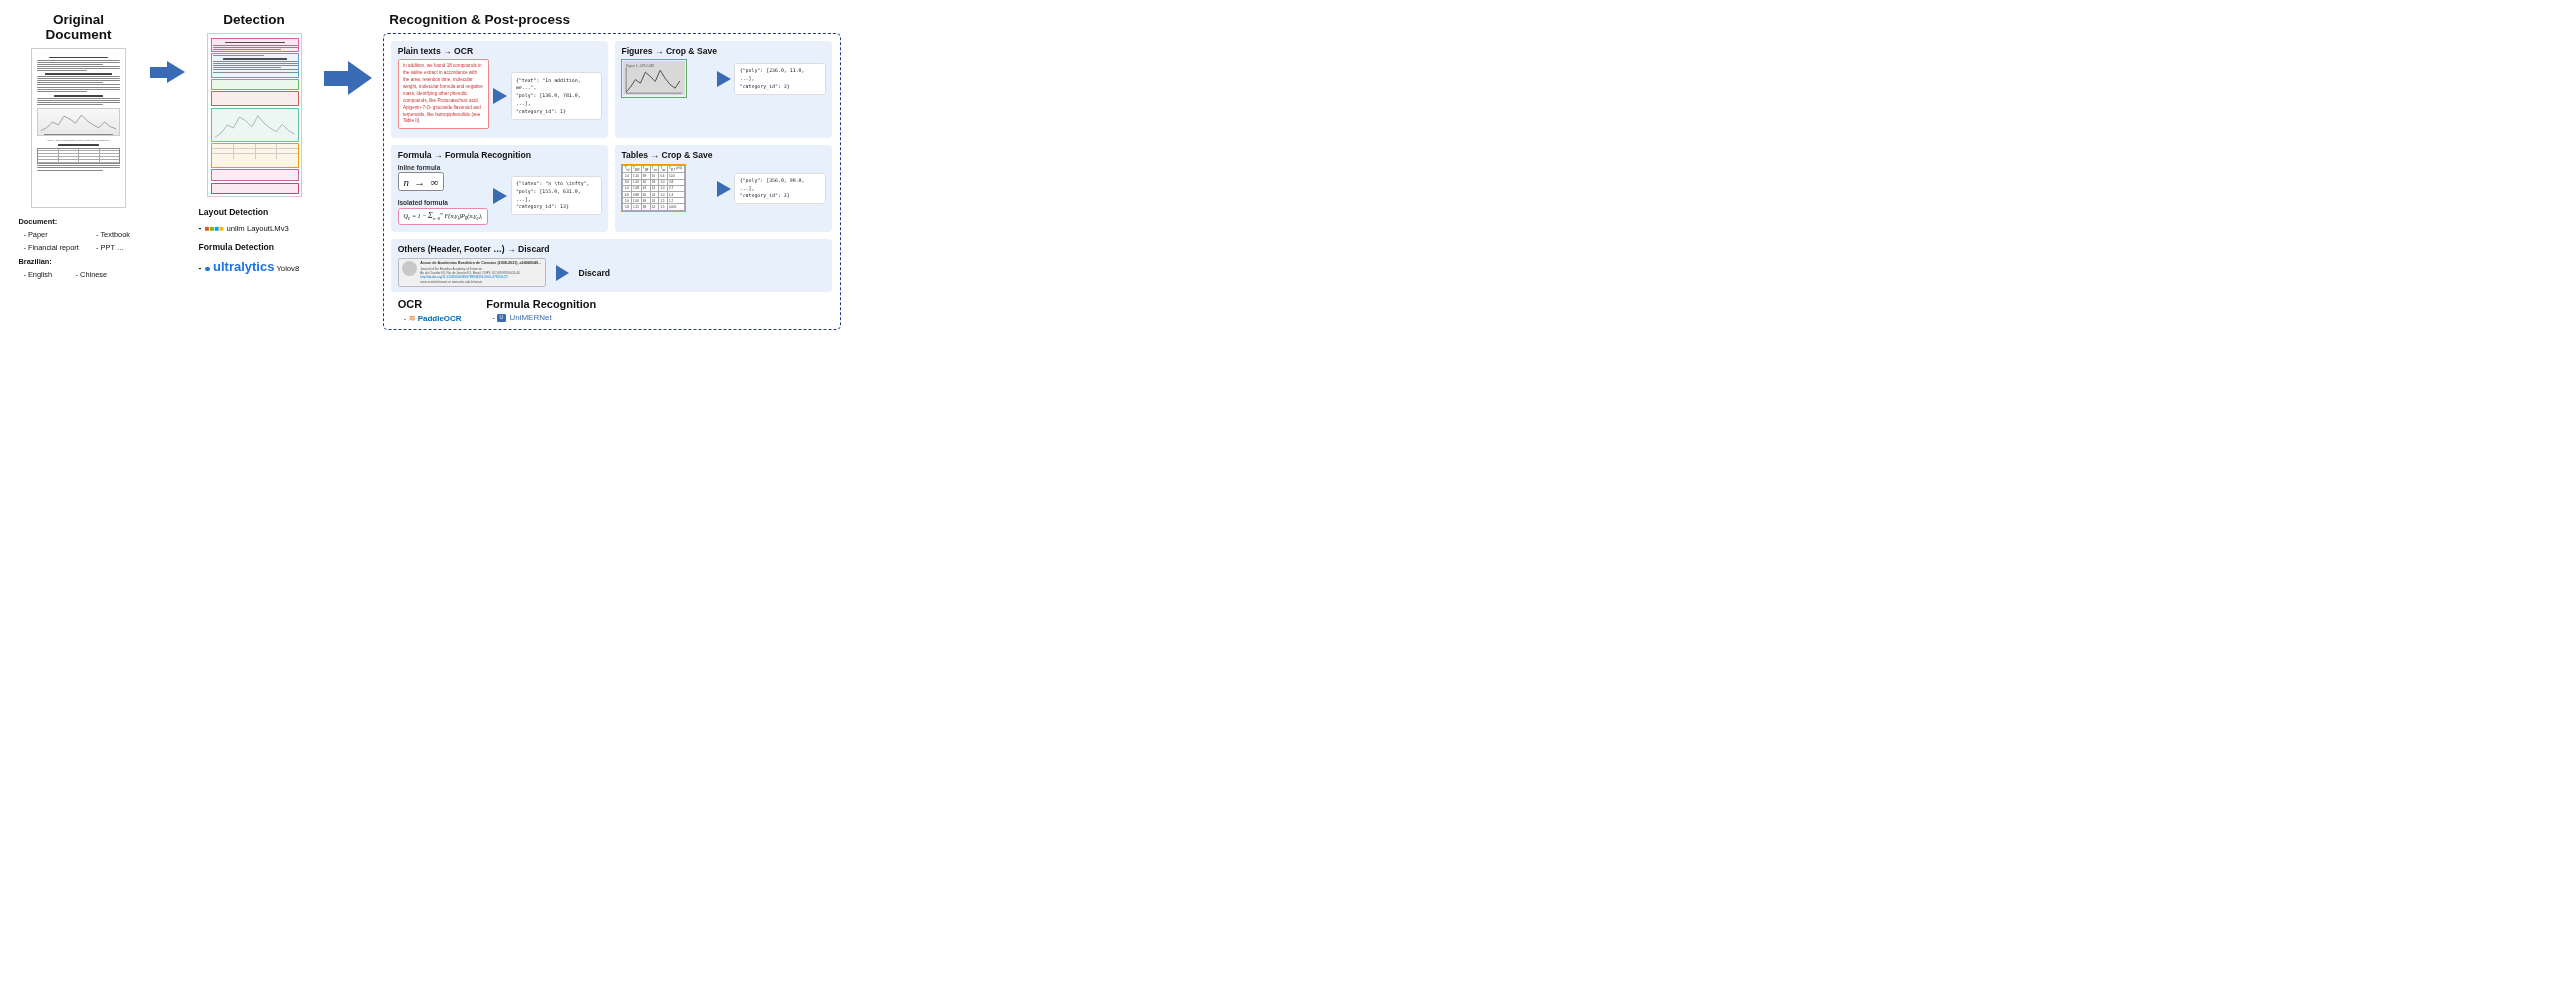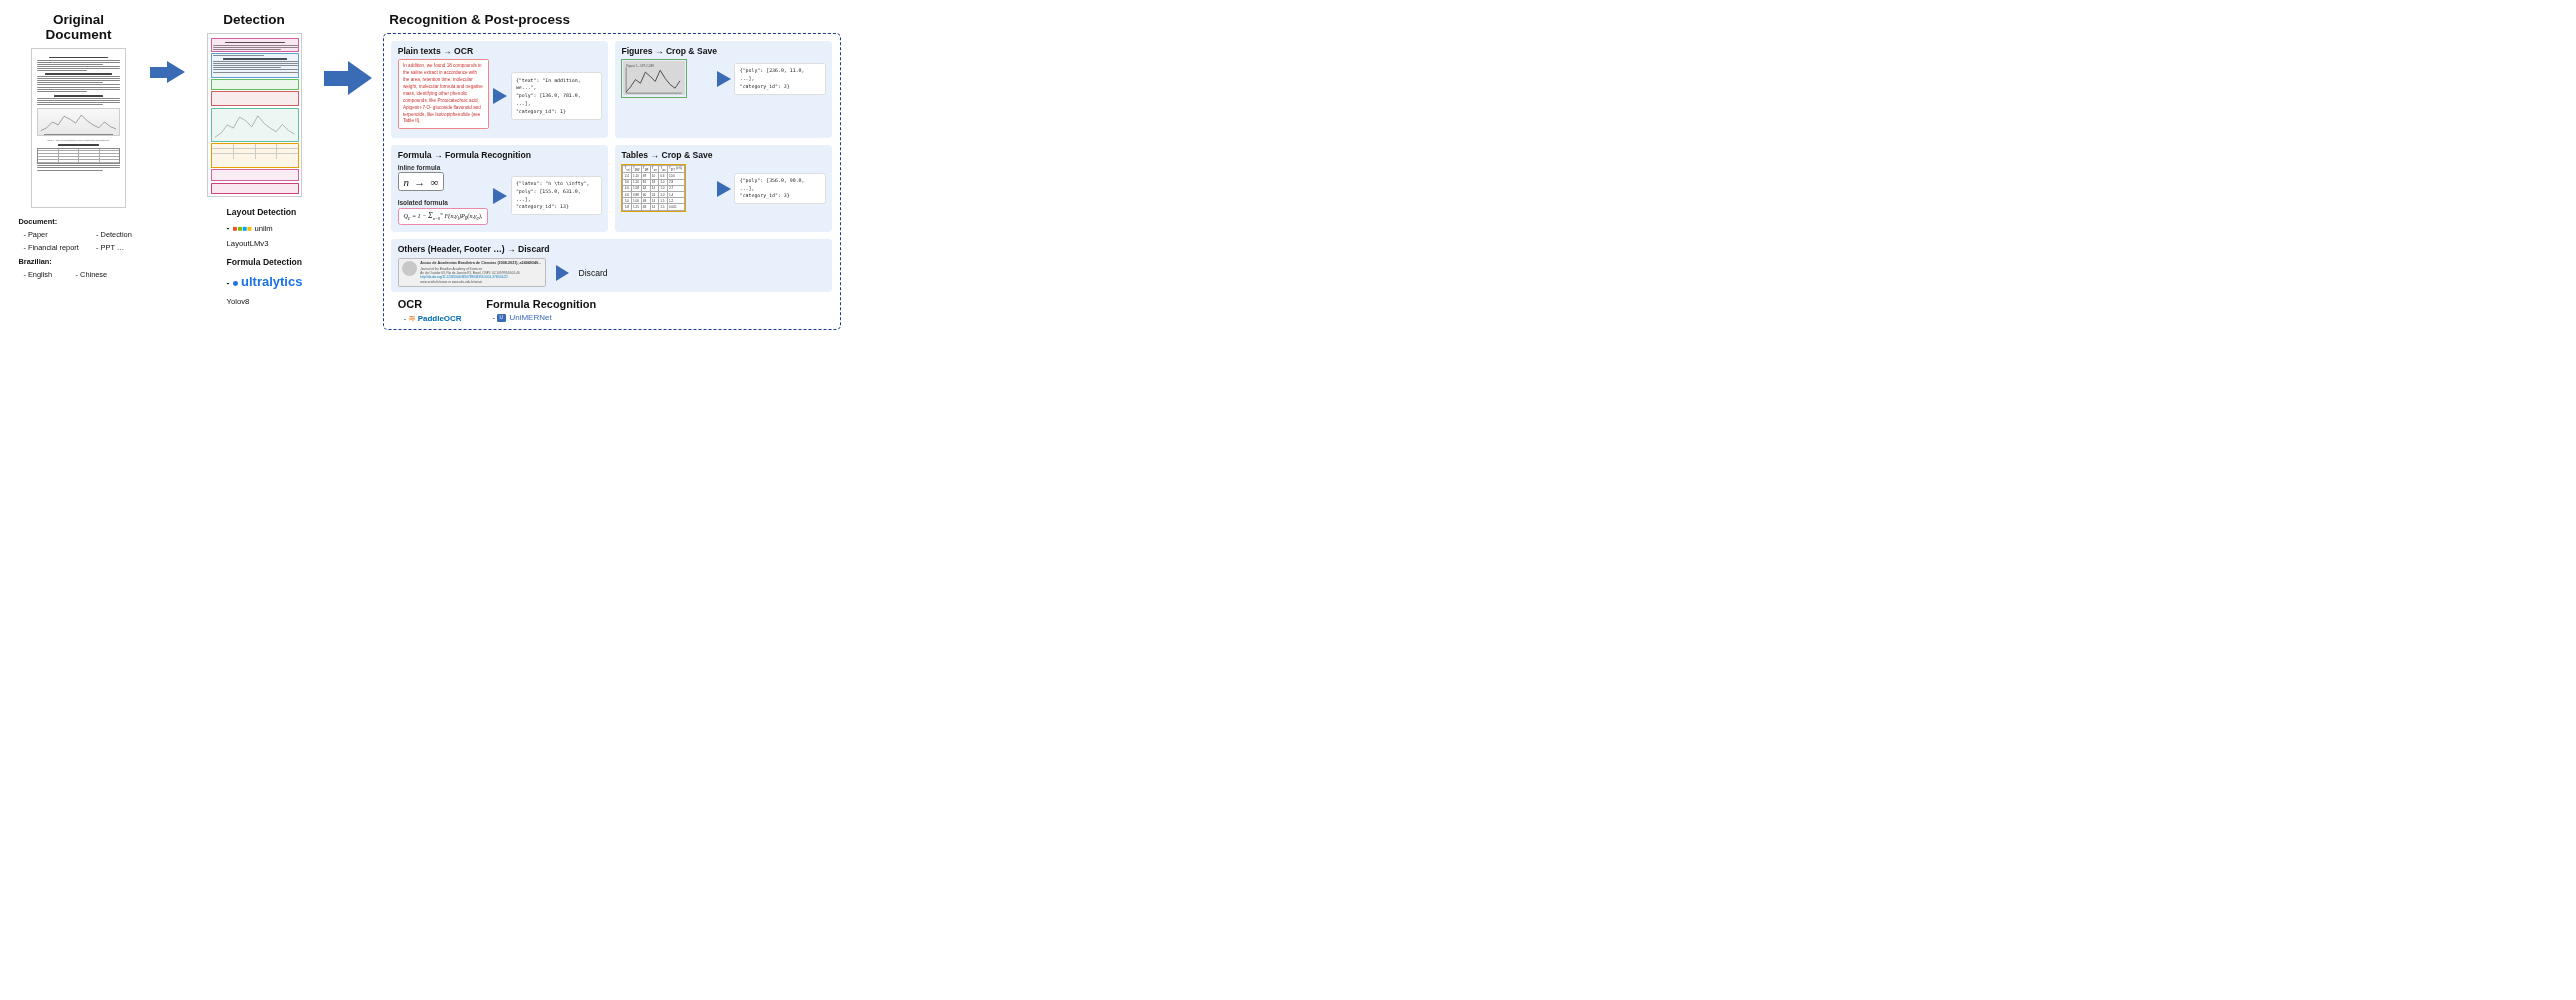--- a/index.html
+++ b/index.html
@@ -261,21 +261,21 @@
     .discard-arrow {
       width: 0; height: 0;
       border-top: 8.6px solid transparent;
       border-bottom: 8.6px solid transparent;
       border-left: 13.5px solid #3a6bb5;
       margin: 0 6.2px;
       flex-shrink: 0;
     }
     .discard-text {
       font-size: 8.6px;
-      font-weight: normal;
+      font-weight: bold;
       color: #111;
     }
 
     
     .recog-bottom {
       display: flex;
       flex-direction: row;
       gap: 24.6px;
       margin-top: 6.2px;
       padding: 0 6.2px;
@@ -408,21 +408,21 @@
     <div class="doc-meta">
       <div>
         <span class="doc-meta-label">Document:</span>
       </div>
       <div style="display:flex;gap:12.3px;">
         <div>
           <div class="doc-meta-item">- Paper</div>
           <div class="doc-meta-item">- Financial report</div>
         </div>
         <div>
-          <div class="doc-meta-item">- Detection</div>
+          <div class="doc-meta-item">- Textbook</div>
           <div class="doc-meta-item">- PPT …</div>
         </div>
       </div>
       <div>
         <span class="doc-meta-label">Brazilian:</span>
       </div>
       <div style="display:flex;gap:18.5px;">
         <div>
           <div class="doc-meta-item">- English</div>
         </div>
@@ -495,21 +495,21 @@
               <div style="flex:1;"></div>
             </div>
           </div>
         </div>
 
         <div style="position:absolute;top:132px;left:1.2px;right:1.2px;height:12.3px;border:1.2px solid #d060a0;background:rgba(208,96,160,0.12);border-radius:0.6px;"></div>
         <div style="position:absolute;top:146px;left:1.2px;right:1.2px;height:11px;border:1.2px solid #d04080;background:rgba(208,64,128,0.12);border-radius:0.6px;"></div>
       </div>
     </div>
 
-    <div class="det-meta" style="margin-top:6.2px;padding-left:3.1px;margin-left:28px;">
+    <div class="det-meta" style="margin-top:6.2px;padding-left:3.1px;">
       <div class="det-meta-label">Layout Detection</div>
       <div class="det-meta-sub">
         <span class="det-bullet">-</span>
         <span style="font-size:8px;">
           <span style="color:#f25022;">■</span><span style="color:#7fba00;">■</span><span style="color:#00a4ef;">■</span><span style="color:#ffb900;">■</span>
         </span>
         <span> unilm</span>
         <span> LayoutLMv3</span>
       </div>
       <div class="det-meta-label" style="margin-top:2.5px;">Formula Detection</div>

